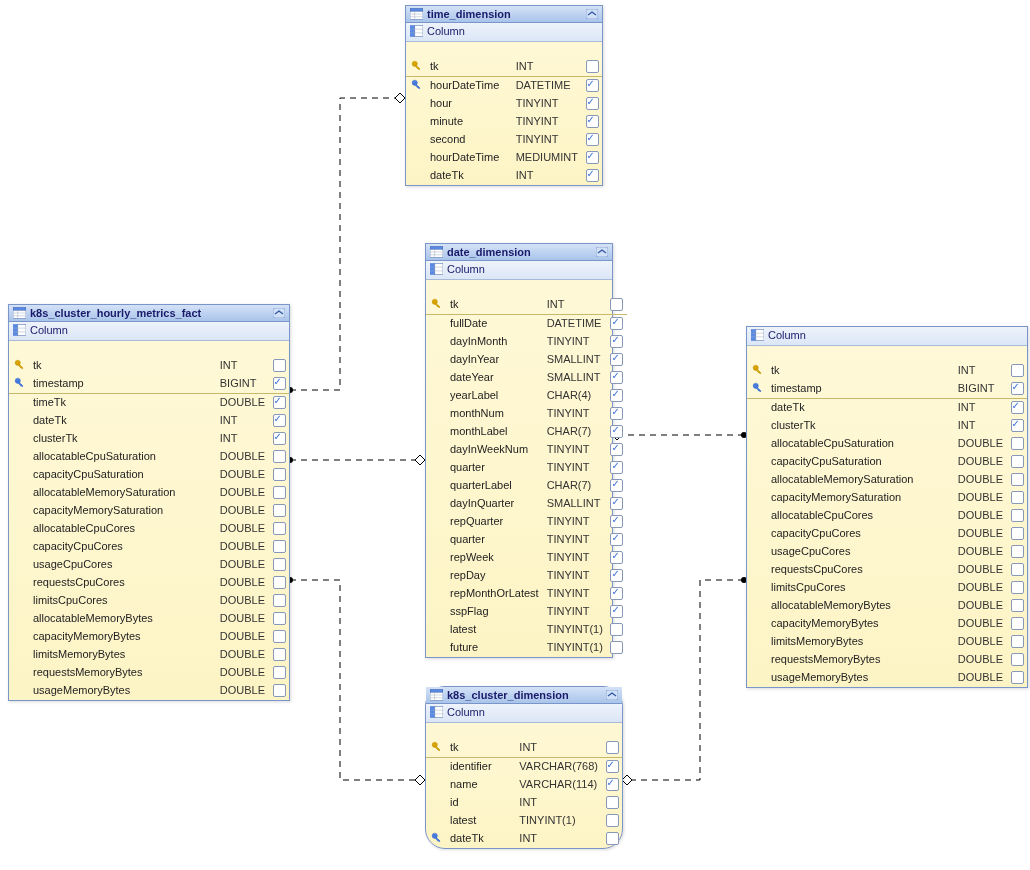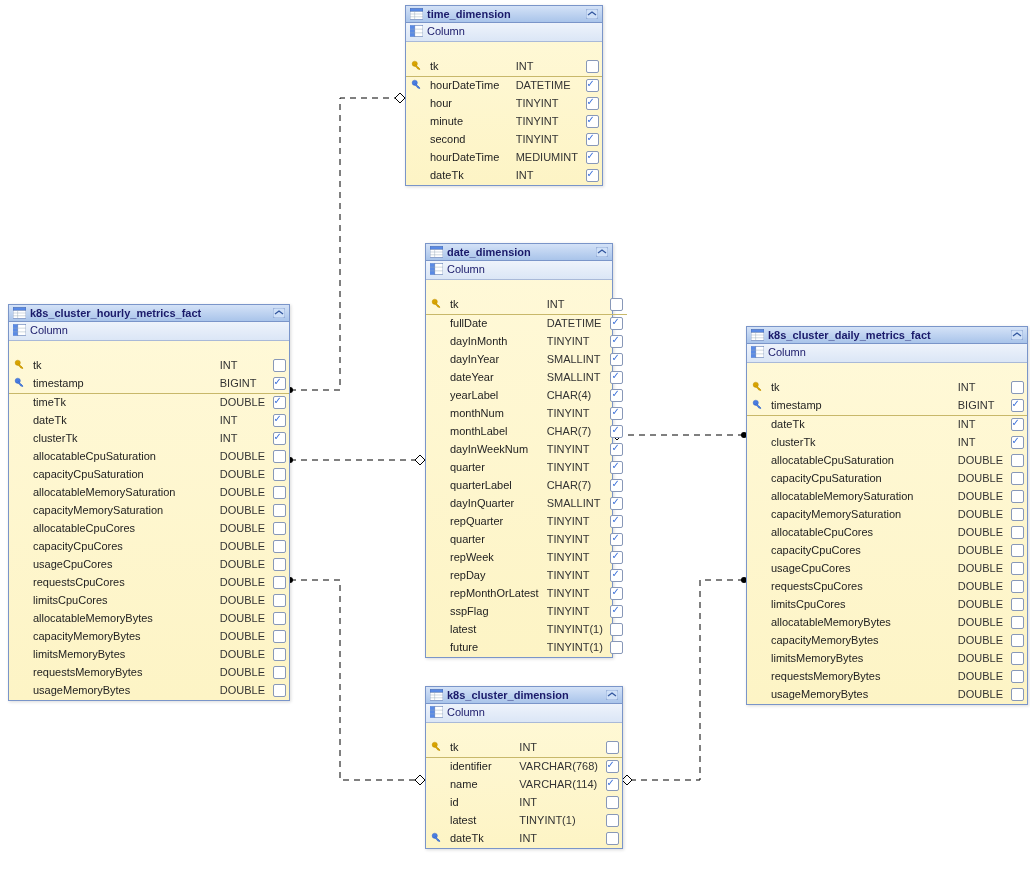--- a/index.html
+++ b/index.html
@@ -302,21 +302,21 @@
       <div class="cell iconcell"></div>
       <div class="cell">latest</div>
       <div class="cell typecell">TINYINT(1)</div>
       <div class="cell chkcell"><span class="chk"></span></div>
       <div class="cell iconcell"></div>
       <div class="cell">future</div>
       <div class="cell typecell">TINYINT(1)</div>
       <div class="cell chkcell"><span class="chk"></span></div>
     </div>
   </div>
-<div id="ent-k8s_cluster_dimension" class="entity" style="left: 425px; top: 686px; width: 196px;">
+<div id="ent-k8s_cluster_dimension" class="entity" style="left: 425px; top: 686px; width: 196px; border-radius: 20px;">
     <div class="entity-title">
       <span class="title-icon">
         <svg width="13" height="12" viewBox="0 0 14 12">
           <rect x="0" y="0" width="14" height="3" fill="#5a8ae5" stroke="#33579f" stroke-width="0.5"></rect>
           <rect x="0" y="3" width="14" height="9" fill="#fff" stroke="#33579f" stroke-width="0.5"></rect>
           <line x1="0" y1="6" x2="14" y2="6" stroke="#9ab" stroke-width="0.5"></line>
           <line x1="0" y1="9" x2="14" y2="9" stroke="#9ab" stroke-width="0.5"></line>
           <line x1="5" y1="3" x2="5" y2="12" stroke="#9ab" stroke-width="0.5"></line>
         </svg>
       </span>
@@ -489,36 +489,20 @@
       <div class="cell">requestsMemoryBytes</div>
       <div class="cell typecell">DOUBLE</div>
       <div class="cell chkcell"><span class="chk"></span></div>
       <div class="cell iconcell"></div>
       <div class="cell">usageMemoryBytes</div>
       <div class="cell typecell">DOUBLE</div>
       <div class="cell chkcell"><span class="chk"></span></div>
     </div>
   </div>
 <div id="ent-k8s_cluster_daily_metrics_fact" class="entity" style="left: 746px; top: 326px; width: 280px;">
-    <div class="entity-title">
-      <span class="title-icon">
-        <svg width="13" height="12" viewBox="0 0 14 12">
-          <rect x="0" y="0" width="14" height="3" fill="#5a8ae5" stroke="#33579f" stroke-width="0.5"></rect>
-          <rect x="0" y="3" width="14" height="9" fill="#fff" stroke="#33579f" stroke-width="0.5"></rect>
-          <line x1="0" y1="6" x2="14" y2="6" stroke="#9ab" stroke-width="0.5"></line>
-          <line x1="0" y1="9" x2="14" y2="9" stroke="#9ab" stroke-width="0.5"></line>
-          <line x1="5" y1="3" x2="5" y2="12" stroke="#9ab" stroke-width="0.5"></line>
-        </svg>
-      </span>
-      <span>k8s_cluster_daily_metrics_fact</span>
-      <span class="collapse"><svg width="12" height="10" viewBox="0 0 12 10">
-          <rect x="0" y="0" width="12" height="10" rx="2" fill="#cfe0f7" stroke="#7a95c9" stroke-width="0.7"></rect>
-          <path d="M2 6 L6 3 L10 6" fill="none" stroke="#33579f" stroke-width="1.3"></path>
-        </svg></span>
-    </div>
     <div class="subheader">
       <span class="title-icon"><svg width="13" height="12" viewBox="0 0 14 12">
           <rect x="0" y="0" width="14" height="12" fill="#fff" stroke="#33579f" stroke-width="0.5"></rect>
           <rect x="0" y="0" width="5" height="12" fill="#5a8ae5"></rect>
           <line x1="5" y1="0" x2="5" y2="12" stroke="#33579f" stroke-width="0.5"></line>
           <line x1="0" y1="4" x2="14" y2="4" stroke="#9ab" stroke-width="0.5"></line>
           <line x1="0" y1="8" x2="14" y2="8" stroke="#9ab" stroke-width="0.5"></line>
         </svg></span>
       <span>Column</span>
     </div>

